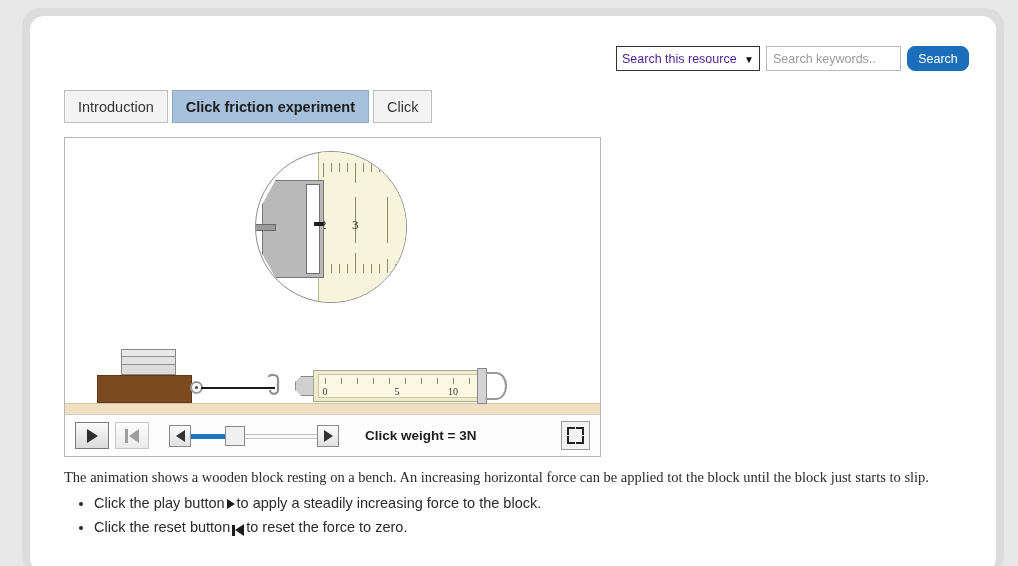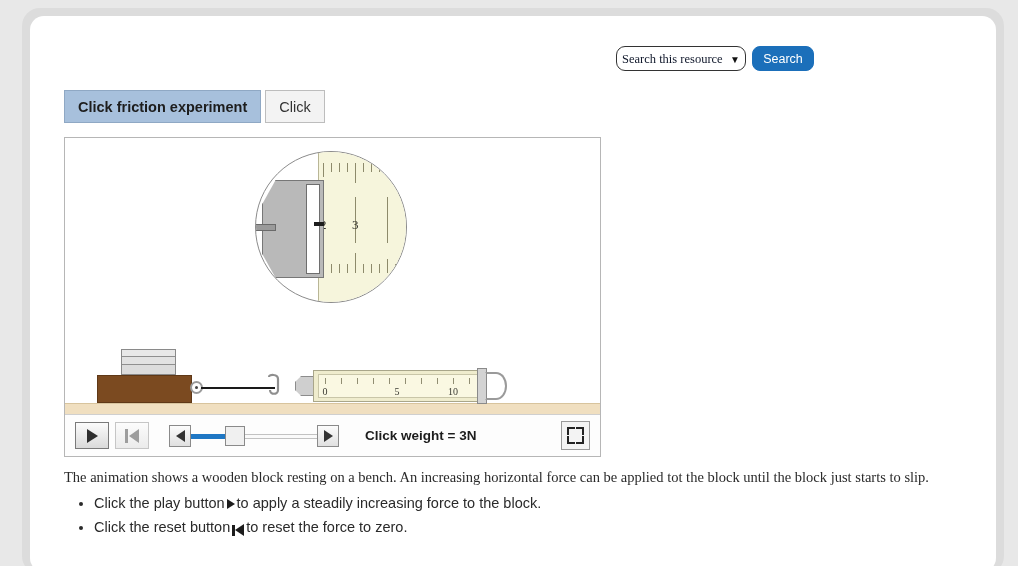--- a/index.html
+++ b/index.html
@@ -39,25 +39,25 @@
     position: absolute;
     left: 586px; top: 30px;
     display: flex;
     align-items: center;
     gap: 6px;
   }
   #resource-select {
     height: 25px;
     border: 1px solid #333;
     background: #fff;
-    font-family: Liberation Serif, serif;
+    font-family: Liberation Sans, sans-serif;
     font-size: 12.5px;
-    color: #0f172a;
+    color: #4c1d95;
     padding: 0 22px 0 5px;
-    border-radius: 9px;
+    border-radius: 0;
     appearance: none;
     -webkit-appearance: none;
     position: relative;
   }
   .select-wrap { position: relative; display: inline-block; }
   .select-wrap .chev {
     position: absolute; right: 6px; top: 50%;
     transform: translateY(-50%);
     font-size: 10px; color: #111;
     pointer-events: none;
@@ -441,24 +441,26 @@
   <div id="card">
 
 
     <div id="search-area">
       <span class="select-wrap">
         <select id="resource-select">
           <option>Search this resource</option>
         </select>
         <span class="chev">▼</span>
       </span>
+      <input id="search-input" type="text" placeholder="Search keywords.." style="">
       <button id="search-button" style="background: rgb(27, 111, 186); border-color: rgb(27, 111, 186); border-radius: 8px;">Search</button>
     </div>
 
     <div id="tabs">
+      <div class="tab">Introduction</div>
       <div class="tab active">Click friction experiment</div>
       <div class="tab">Click</div>
     </div>
 
     <div id="sim-panel">
 
       <div id="sim-stage">
 
         <div id="magnifier">
           <div id="mag-scale">

